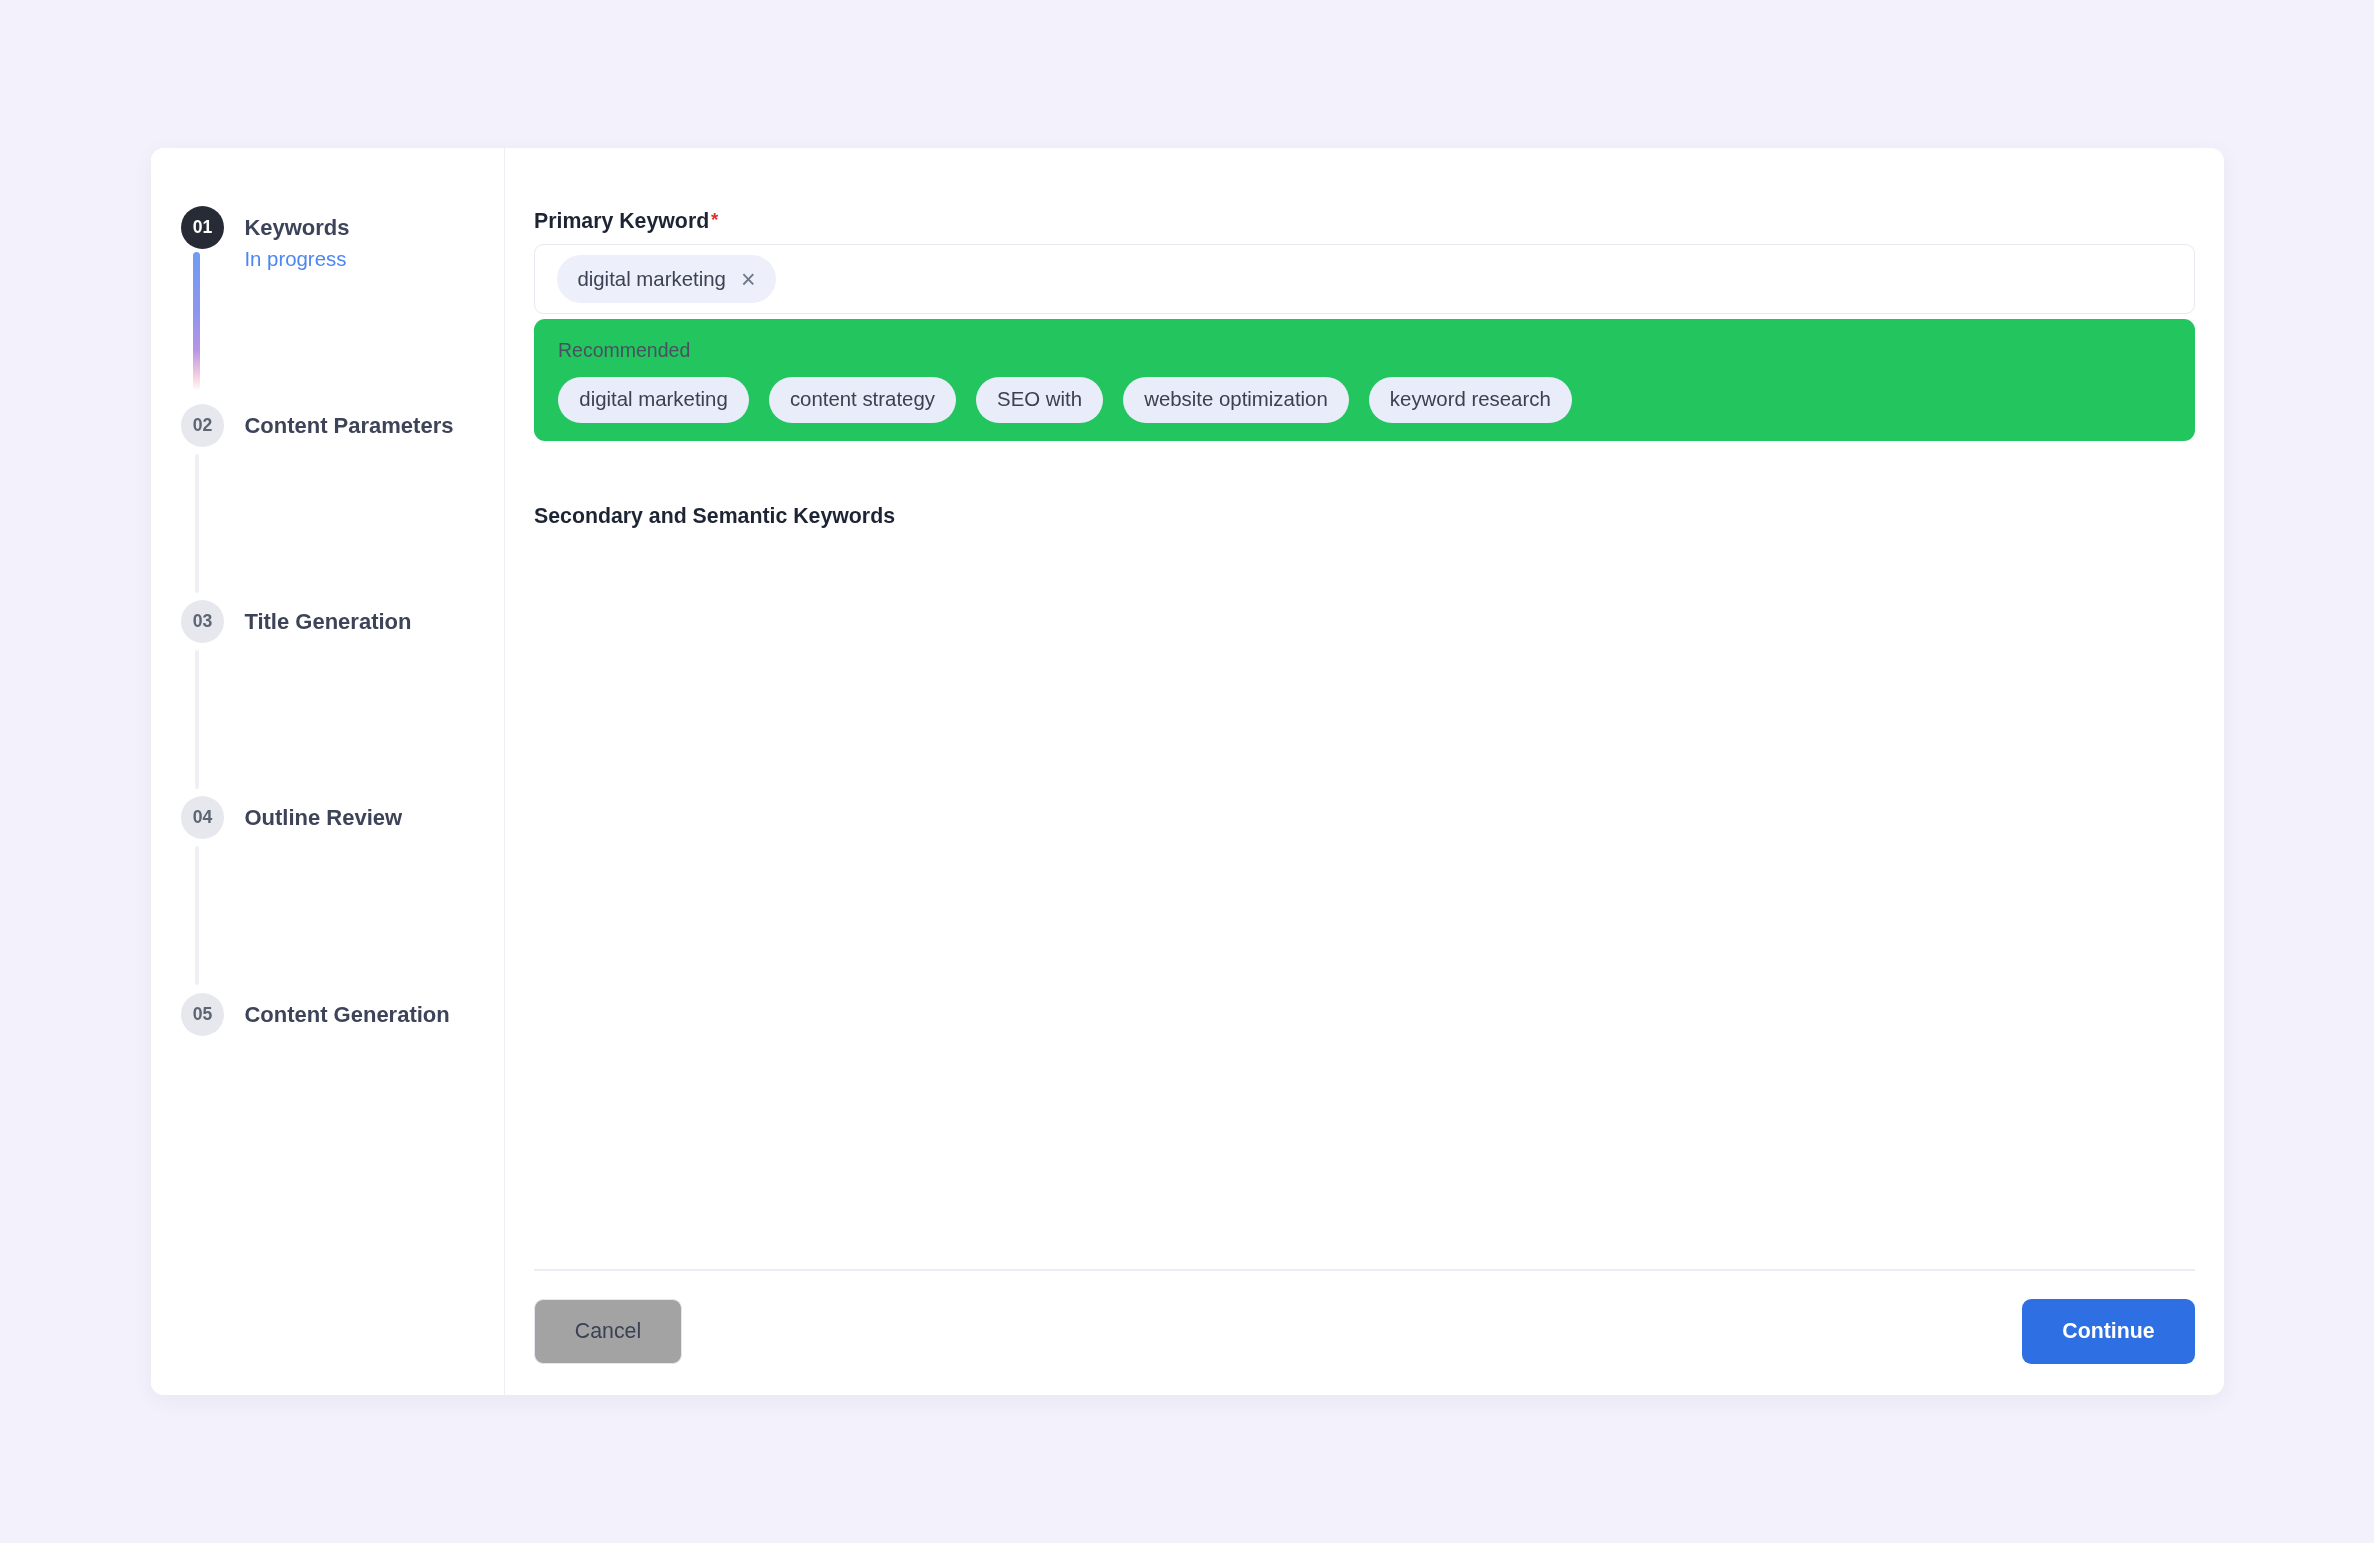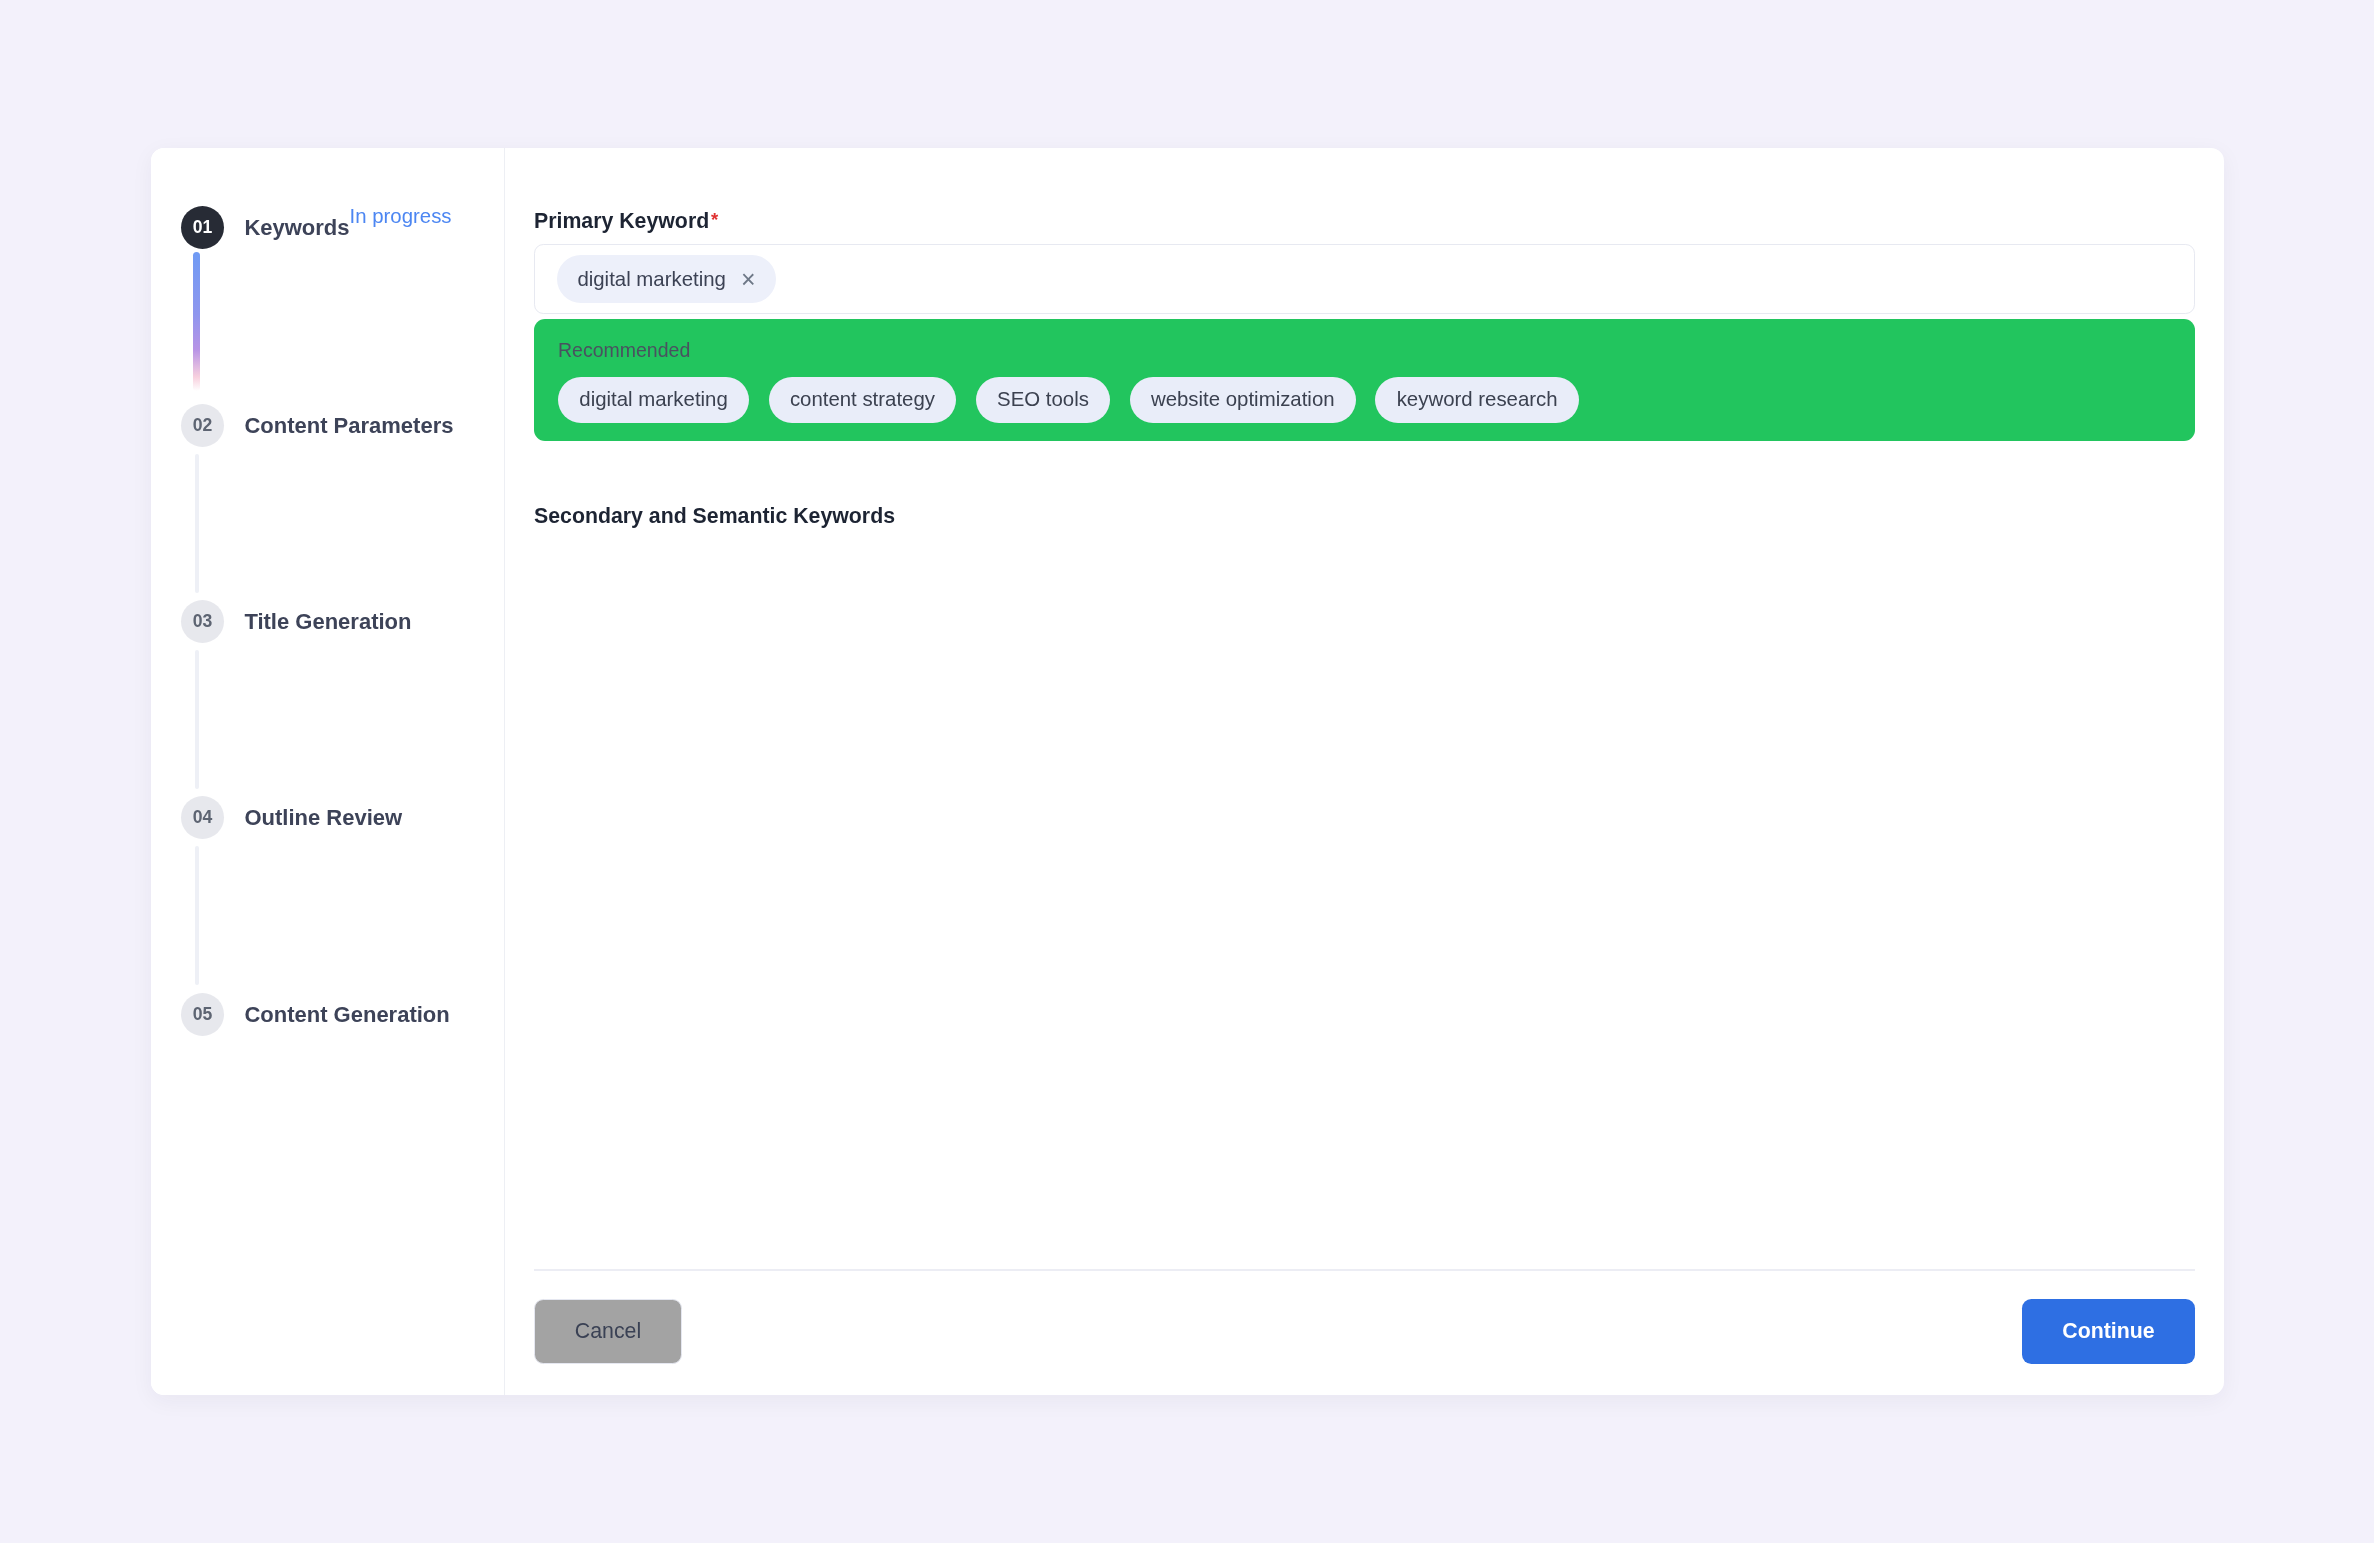--- a/index.html
+++ b/index.html
@@ -45,21 +45,21 @@
     color: #5d6472;
     font-size: 17.6px;
     font-weight: 700;
     display: flex; align-items: center; justify-content: center;
     flex: 0 0 auto;
   }
   .step.active .step-badge {
     background: #272b35;
     color: #ffffff;
   }
-  .step-texts { display: flex; flex-direction: row; }
+  .step-texts { display: flex; flex-direction: column; }
   .step-label {
     font-size: 22px;
     font-weight: 600;
     color: #3d4358;
     line-height: 43px;
     white-space: nowrap;
   }
   .step-status {
     font-size: 20.4px;
     color: #4c86f2;
@@ -262,21 +262,21 @@
         <span>digital marketing</span>
         <span class="tag-close">×</span>
       </span>
     </div>
 
     <div class="recommended-panel">
       <div class="recommended-title">Recommended</div>
       <div class="chips-row">
         <span class="rec-chip">digital marketing</span>
         <span class="rec-chip">content strategy</span>
-        <span class="rec-chip">SEO tools</span>
+        <span class="rec-chip">SEO with</span>
         <span class="rec-chip">website optimization</span>
         <span class="rec-chip">keyword research</span>
       </div>
     </div>
 
     <div class="field-label secondary-label">Secondary and Semantic Keywords</div>
 
 
     <div class="footer-divider"></div>
 

